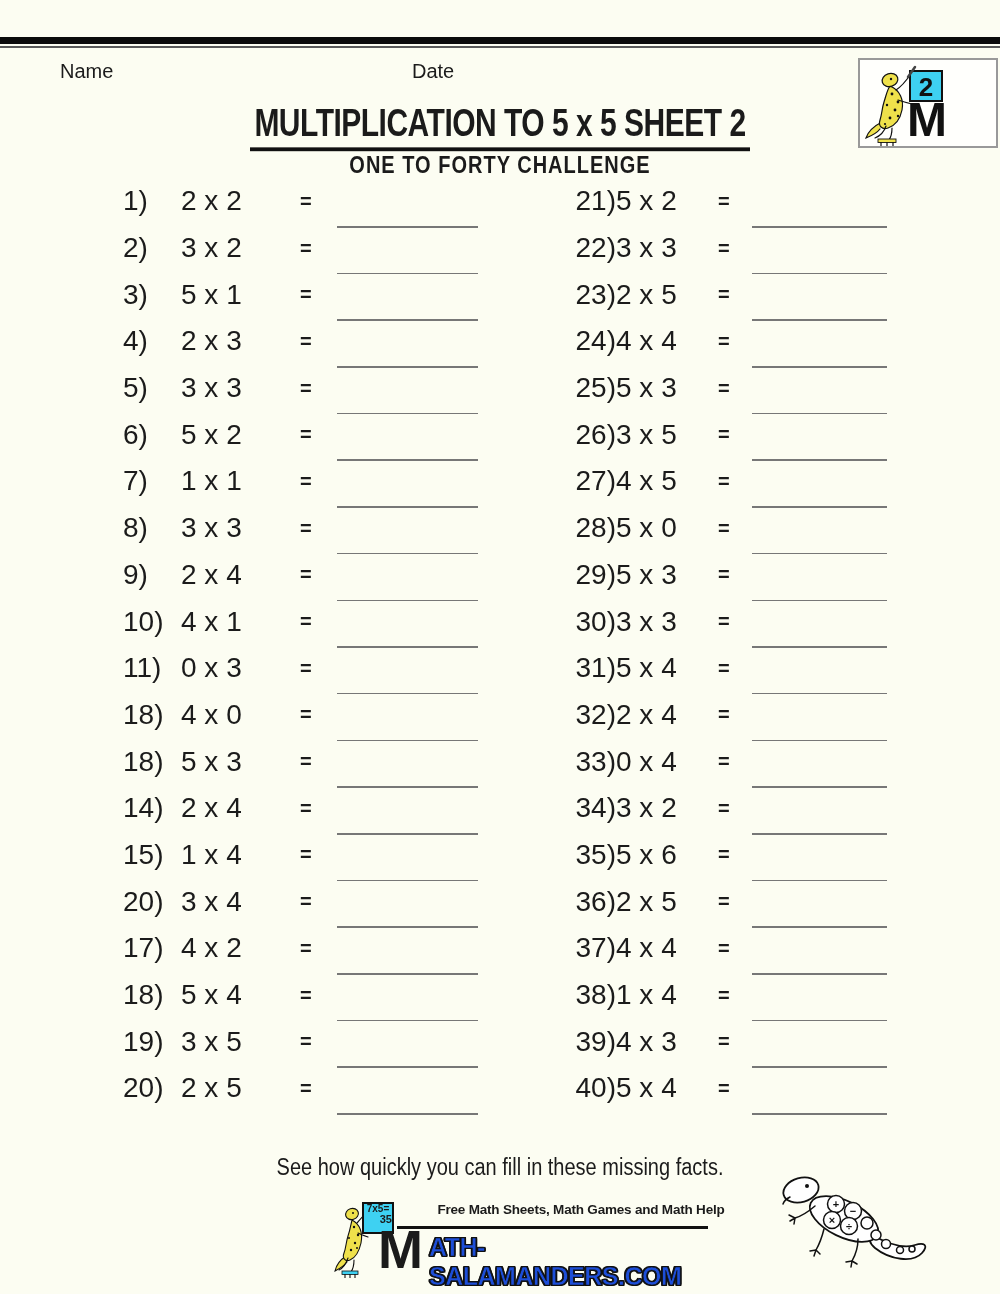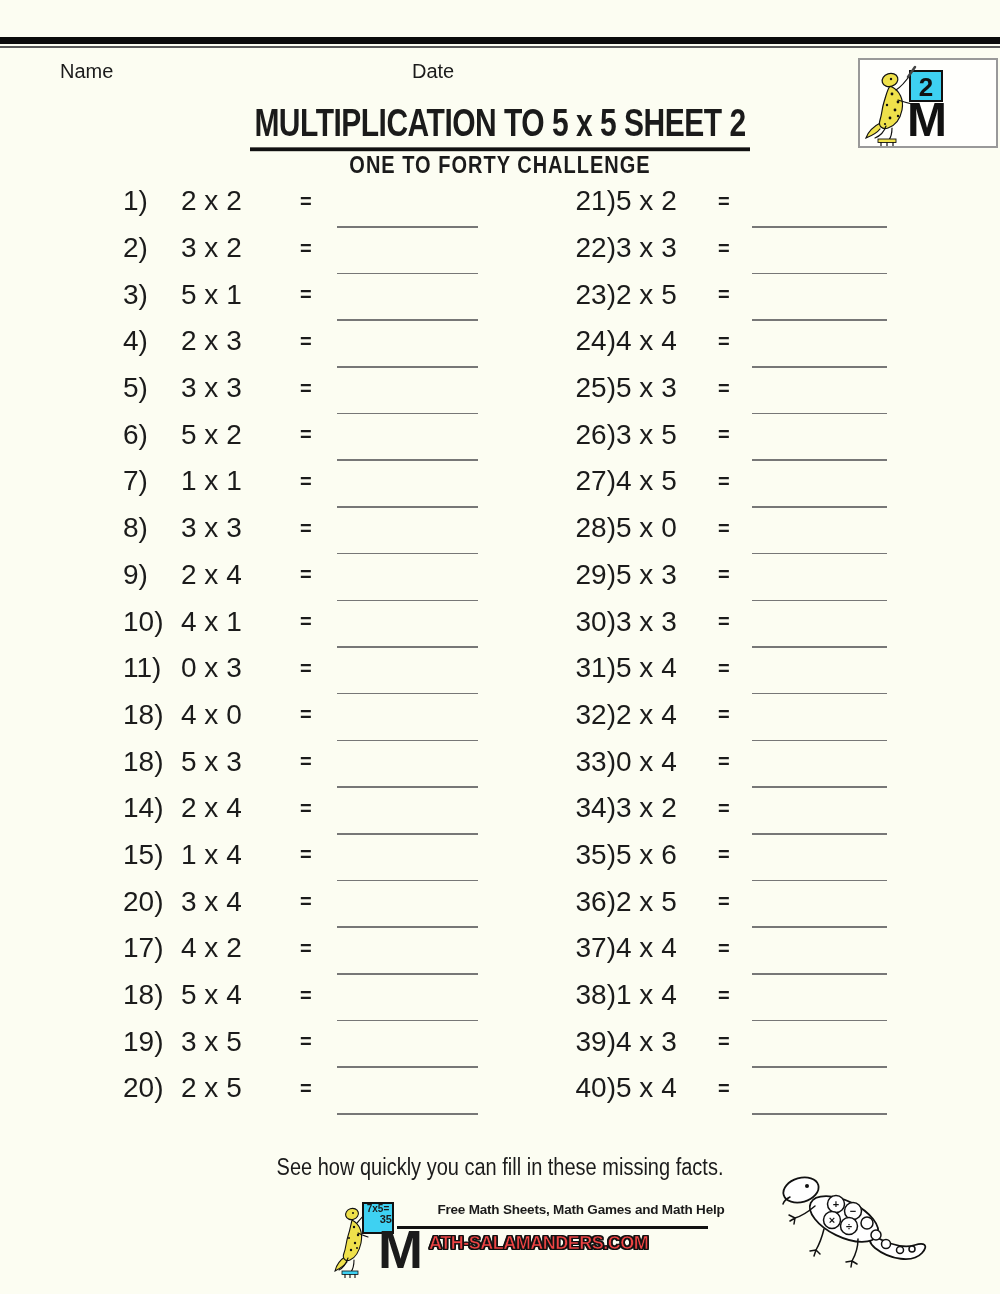--- a/index.html
+++ b/index.html
@@ -84,22 +84,22 @@
     top:1222px;left:378px;
     font-size:54px;font-weight:700;line-height:54px;letter-spacing:-2px;
   }
   .footer-tagline{
     top:1202px;left:408px;width:292px;text-align:center;
     font-size:13.5px;font-weight:700;letter-spacing:-0.2px;margin-left:27px;
   }
   .footer-rule{top:1226px;left:397px;width:311px;height:3px;background:#111;}
   .footer-site{
     top:1233px;left:429px;width:290px;
-    font-size:18px;font-weight:700;letter-spacing:-0.5px;
-    color:#ef4444;
+    font-size:25px;font-weight:700;letter-spacing:-0.5px;
+    color:#1d4ed8;
     text-shadow:-1.3px -1.3px 0 #111,1.3px -1.3px 0 #111,-1.3px 1.3px 0 #111,1.3px 1.3px 0 #111,0 -1.4px 0 #111,0 1.4px 0 #111,-1.4px 0 0 #111,1.4px 0 0 #111;
     -webkit-text-stroke:0.6px #111;
   }
   .gecko{top:1173px;left:772px;width:160px;height:102px;}
 </style>
 </head>
 <body>
 
 <div class="abs top-bar-thick"></div>
 <div class="abs top-bar-thin"></div>

